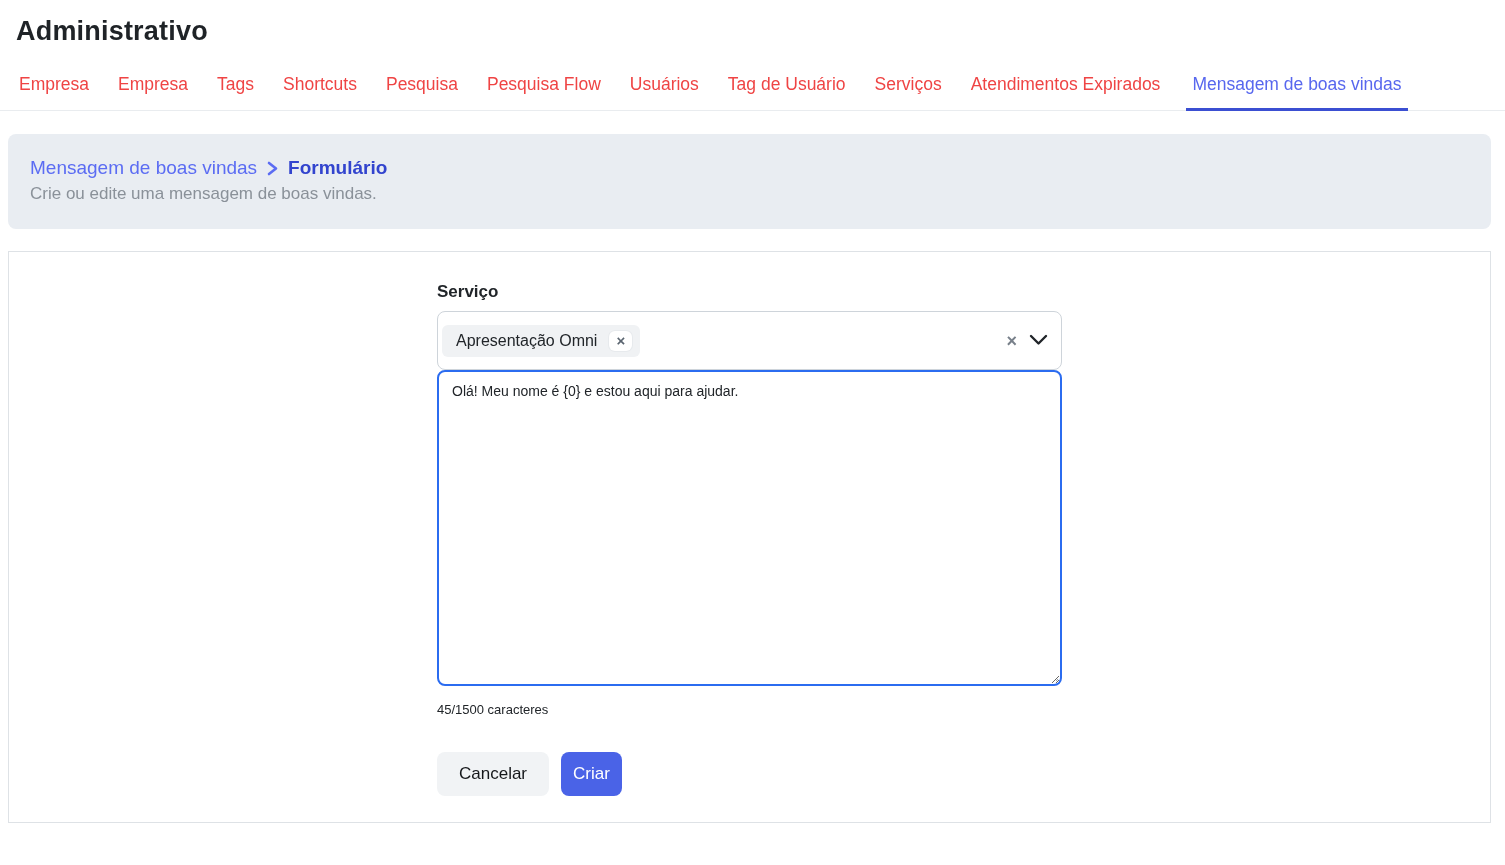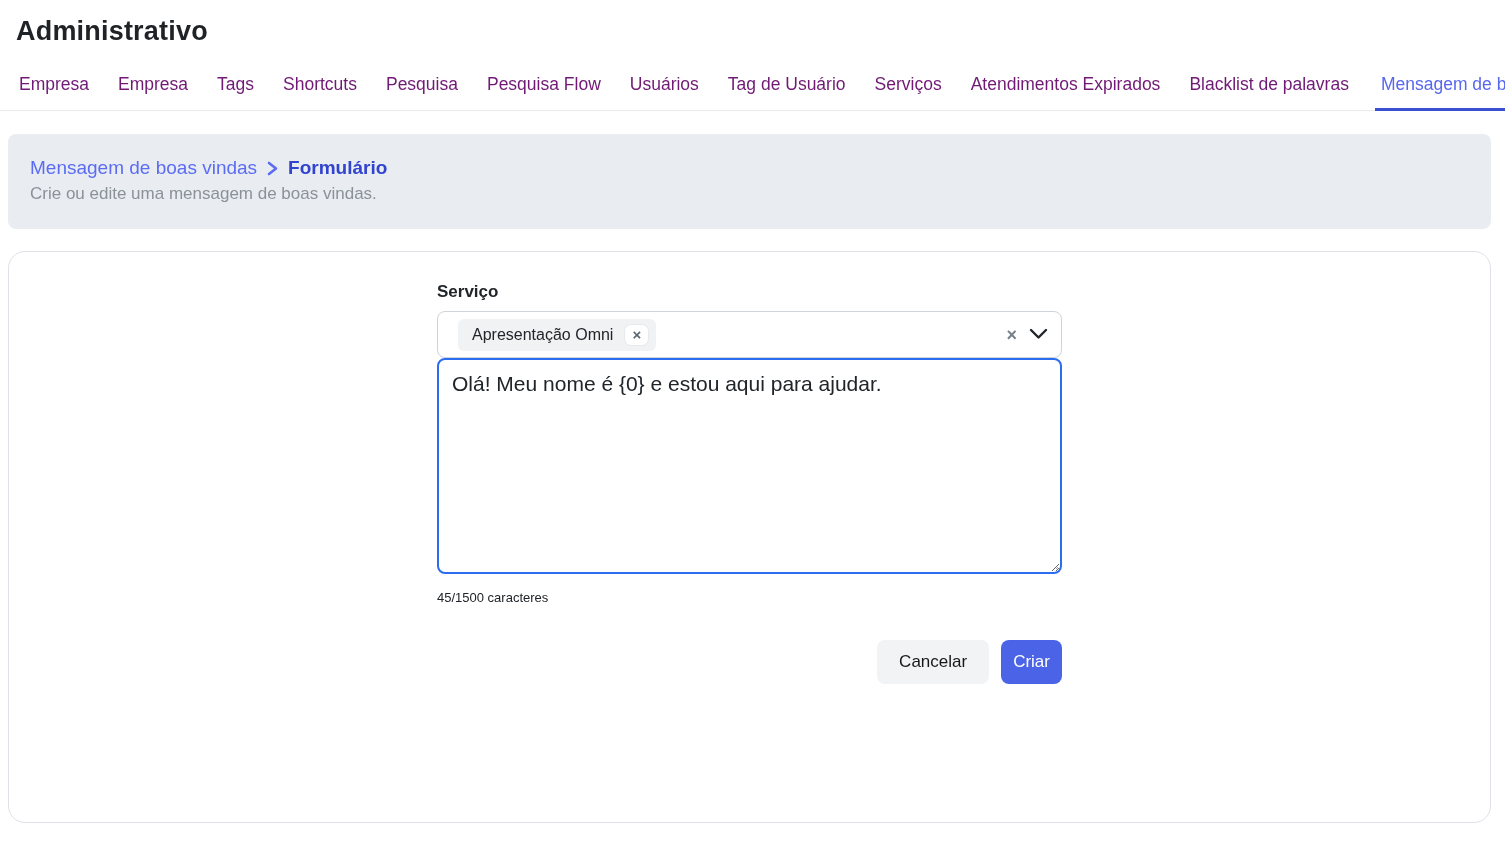--- a/index.html
+++ b/index.html
@@ -27,21 +27,21 @@
     gap: 23px;
     margin-top: 27px;
     padding-left: 16px;
     border-bottom: 1px solid #e9ecef;
     font-size: 17.5px;
   }
   .tab {
     padding: 0 3px 13px 3px;
     margin-bottom: -1px;
     border-bottom: 3px solid transparent;
-    color: #701a75;
+    color: #ef4444;
     cursor: pointer;
     white-space: nowrap;
   }
   .tab.active {
     color: #5767ee;
     border-bottom-color: #3b4fd2;
     padding-left: 6px;
     padding-right: 6px;
   }
 
@@ -73,21 +73,21 @@
   .crumb-subtitle {
     margin-top: 5px;
     font-size: 17px;
     color: #8a9199;
   }
 
   
   .card {
     margin: 22px 14px 0 8px;
     border: 1px solid #dee2e6;
-    border-radius: 17px;
+    border-radius: 0;
     background: #ffffff;
     height: 572px;
     padding-top: 30px;
   }
   .form-col {
     width: 625px;
     margin: 0 auto;
   }
   .field-label {
     font-size: 17px;
@@ -97,26 +97,26 @@
   .label-row {
     display: flex;
     align-items: center;
     gap: 8px;
     margin-bottom: 9px;
   }
 
   
   .select-box {
     position: relative;
-    height: 47px;
+    height: 59px;
     border: 1px solid #ced4da;
     border-radius: 8px;
     display: flex;
     align-items: center;
-    padding: 0 70px 0 20px;
+    padding: 0 70px 0 4px;
     background: #fff;
     cursor: pointer;
   }
   .chip {
     display: inline-flex;
     align-items: center;
     gap: 12px;
     background: #f0f2f4;
     border-radius: 6px;
     padding: 6px 8px 6px 14px;
@@ -163,26 +163,26 @@
     font-size: 14px;
     display: inline-flex;
     align-items: center;
     justify-content: center;
     cursor: pointer;
   }
 
   .msg-wrap { position: relative; }
   textarea.msg-input {
     width: 100%;
-    height: 216px;
+    height: 316px;
     border: 2px solid #2b6cf0;
     border-radius: 8px;
     padding: 10px 13px;
     font-family: "Liberation Sans", "DejaVu Sans", sans-serif;
-    font-size: 21px;
+    font-size: 14px;
     line-height: 1.35;
     color: #212529;
     outline: none;
     resize: both;
     display: block;
   }
   .resize-grip {
     position: absolute;
     right: 4px; bottom: 5px;
     width: 11px; height: 11px;
@@ -194,21 +194,21 @@
   }
 
   .char-counter {
     margin-top: 16px;
     font-size: 13px;
     color: #212529;
   }
 
   .actions {
     display: flex;
-    justify-content: flex-end;
+    justify-content: flex-start;
     gap: 12px;
     margin-top: 35px;
   }
   .btn {
     border: none;
     border-radius: 8px;
     font-family: inherit;
     font-size: 17px;
     padding: 12px 22px;
     cursor: pointer;
@@ -232,21 +232,20 @@
   <div class="tab">Empresa</div>
   <div class="tab">Empresa</div>
   <div class="tab">Tags</div>
   <div class="tab">Shortcuts</div>
   <div class="tab">Pesquisa</div>
   <div class="tab">Pesquisa Flow</div>
   <div class="tab">Usuários</div>
   <div class="tab">Tag de Usuário</div>
   <div class="tab">Serviços</div>
   <div class="tab">Atendimentos Expirados</div>
-  <div class="tab">Blacklist de palavras</div>
   <div class="tab active">Mensagem de boas vindas</div>
 </nav>
 
 <section class="crumb-panel">
   <div class="crumb-row">
     <span class="crumb-link">Mensagem de boas vindas</span>
     <span class="crumb-sep">
       <svg width="13" height="15" viewBox="0 0 13 15">
           <path d="M3 2 L10 7.5 L3 13" fill="none" stroke="#5b6cf3" stroke-width="2.6" stroke-linecap="round" stroke-linejoin="round"></path>
         </svg>

